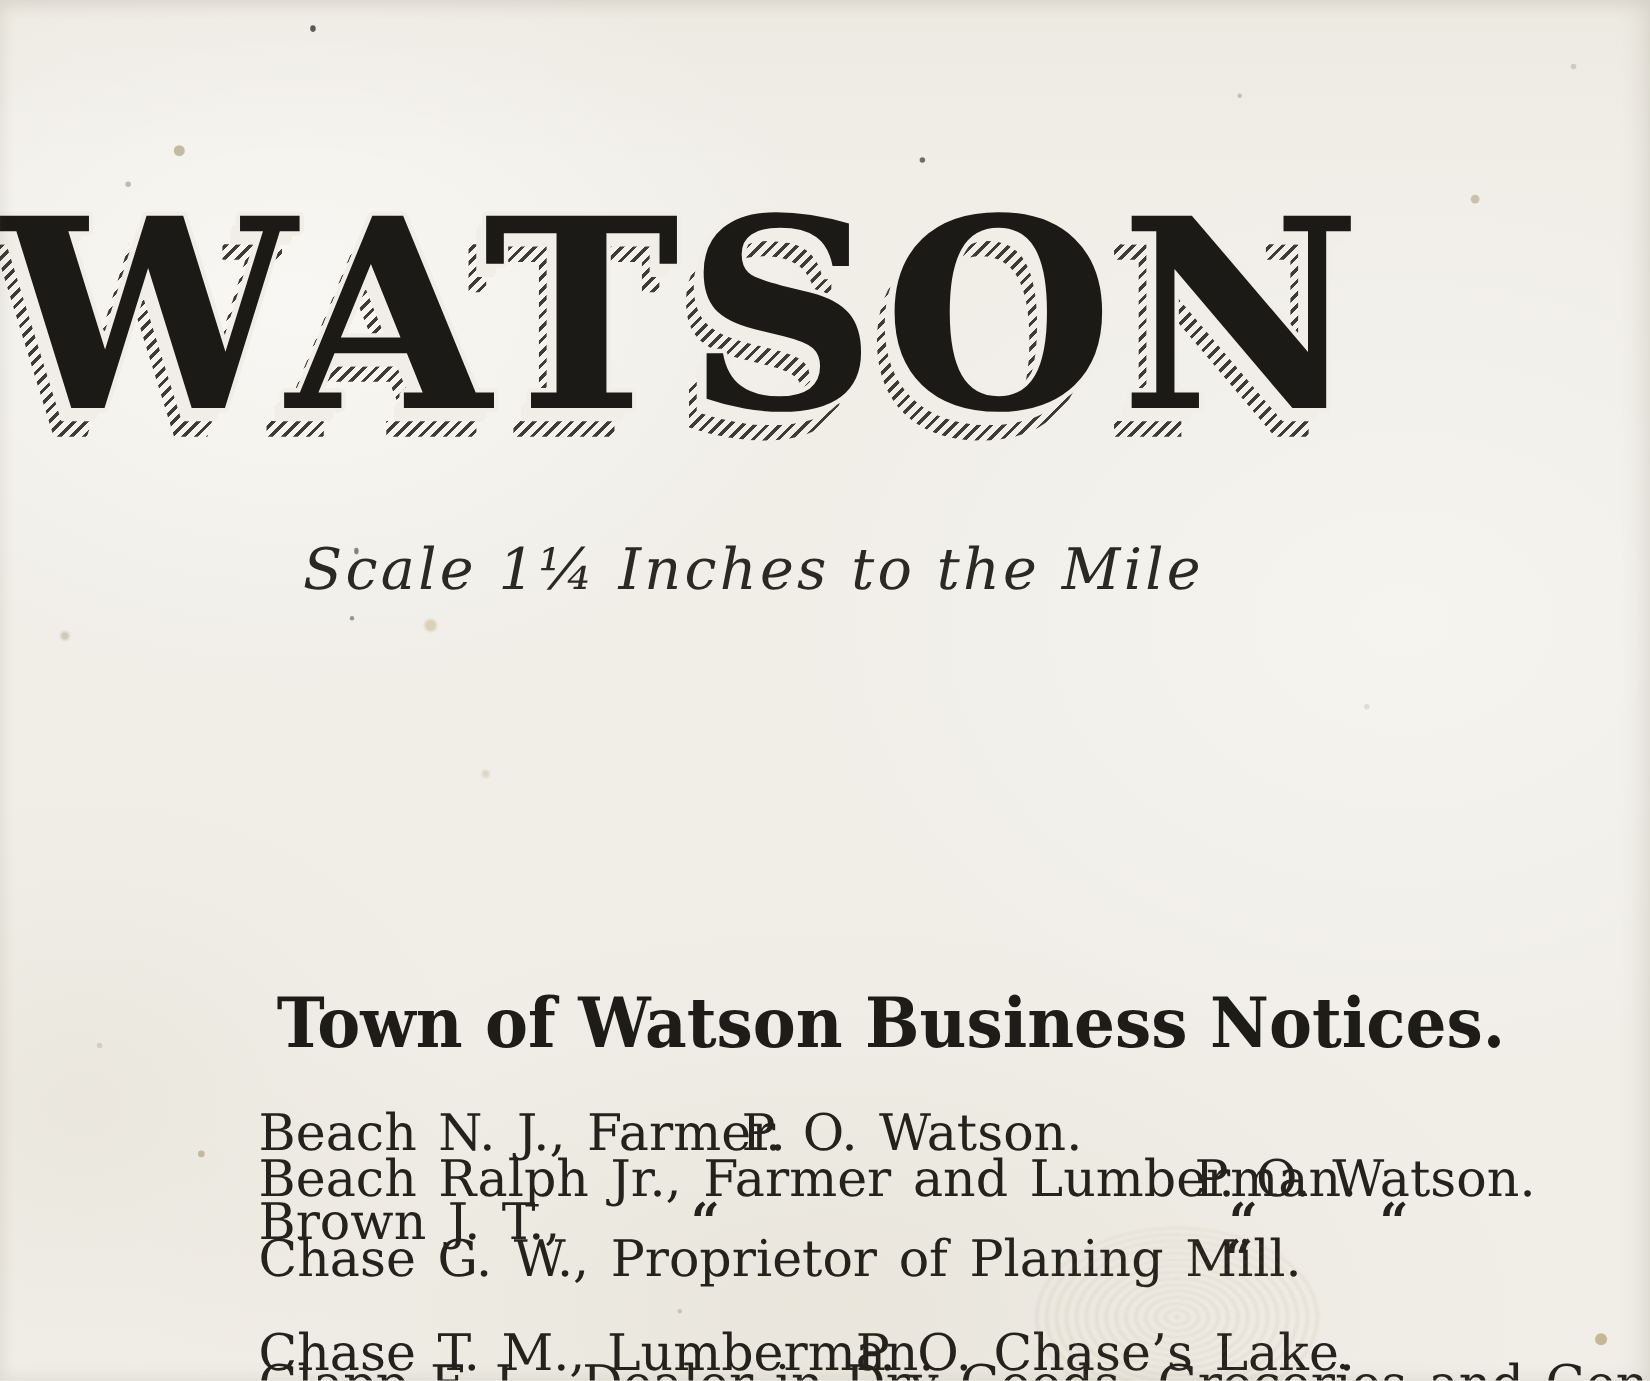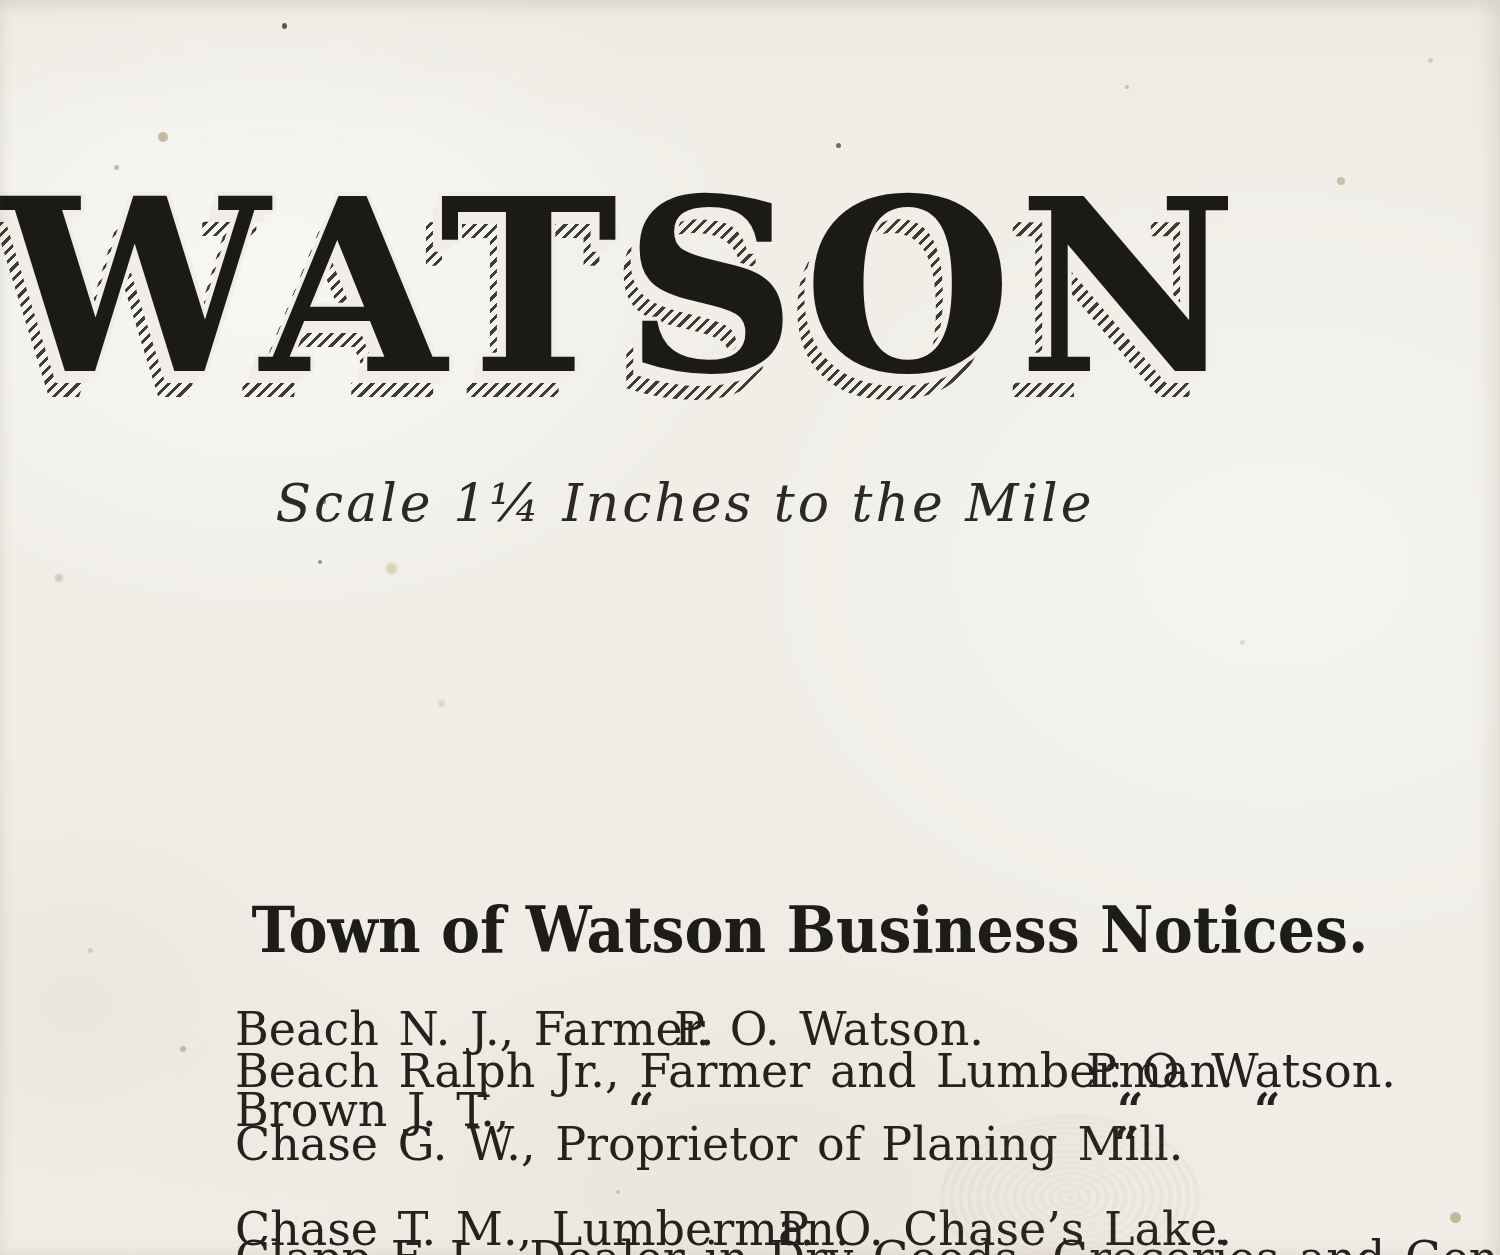--- a/index.html
+++ b/index.html
@@ -64,21 +64,21 @@
     text-shadow:
       4px 0 0 var(--paper), -4px 0 0 var(--paper),
       0 4px 0 var(--paper), 0 -4px 0 var(--paper),
       3px 3px 0 var(--paper), -3px 3px 0 var(--paper),
       3px -3px 0 var(--paper), -3px -3px 0 var(--paper),
       -7px 9px 0 var(--paper), -9px 12px 0 var(--paper);
   }
 
   
   .scale-caption{
-    position:absolute;top:473px;left:0;width:1370px;
+    position:absolute;top:488px;left:0;width:1370px;
     text-align:center;
     font-style:italic;
     font-size:52px;
     letter-spacing:3px;
     color:#2b2923;
   }
 
   
   .notices-heading{
     position:absolute;top:893px;left:60px;width:1500px;

